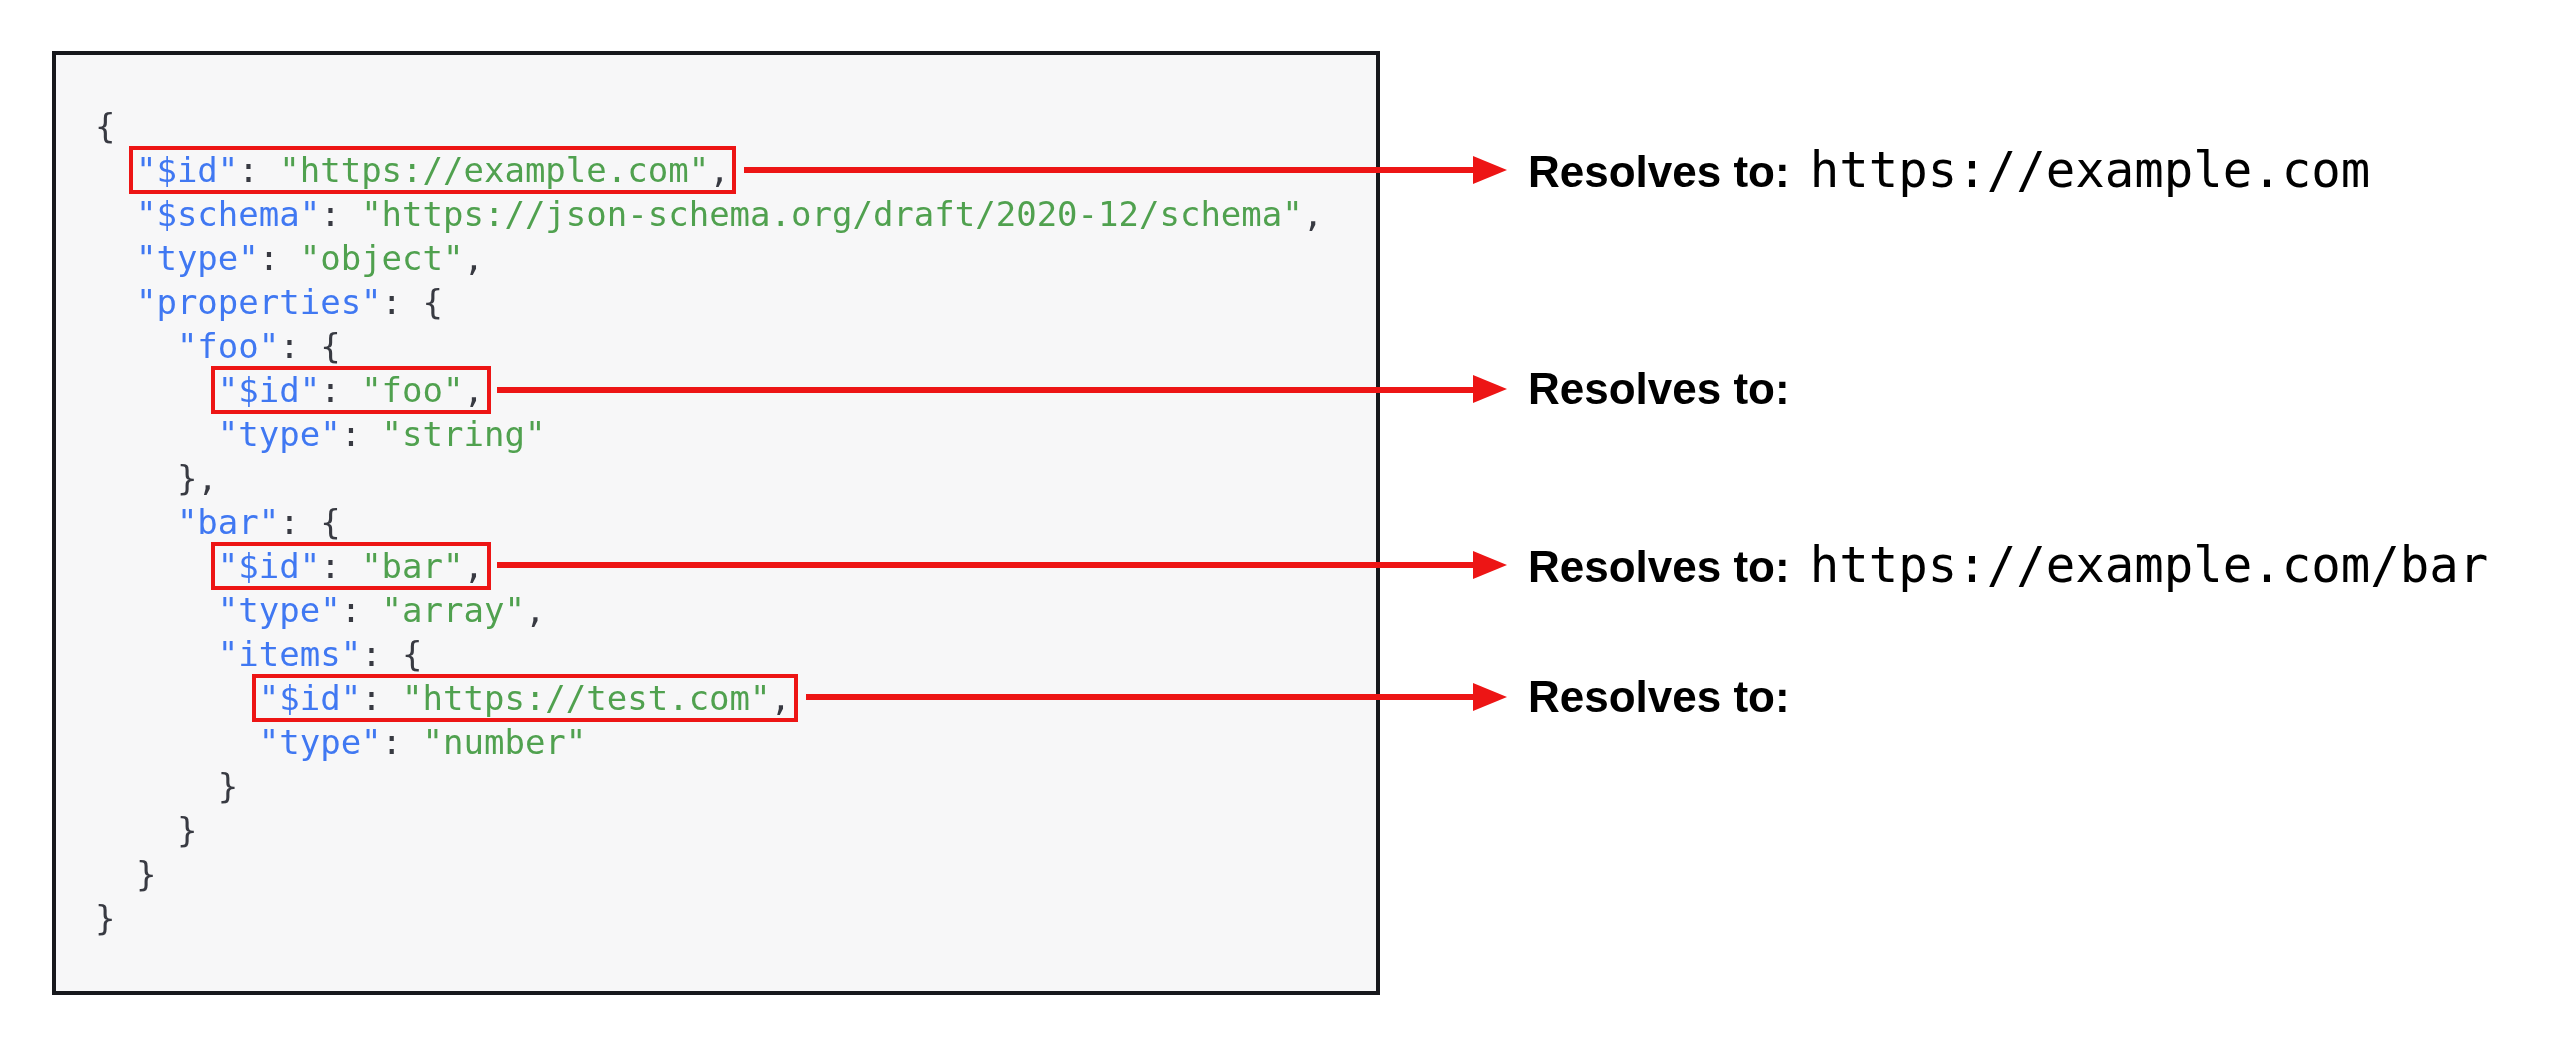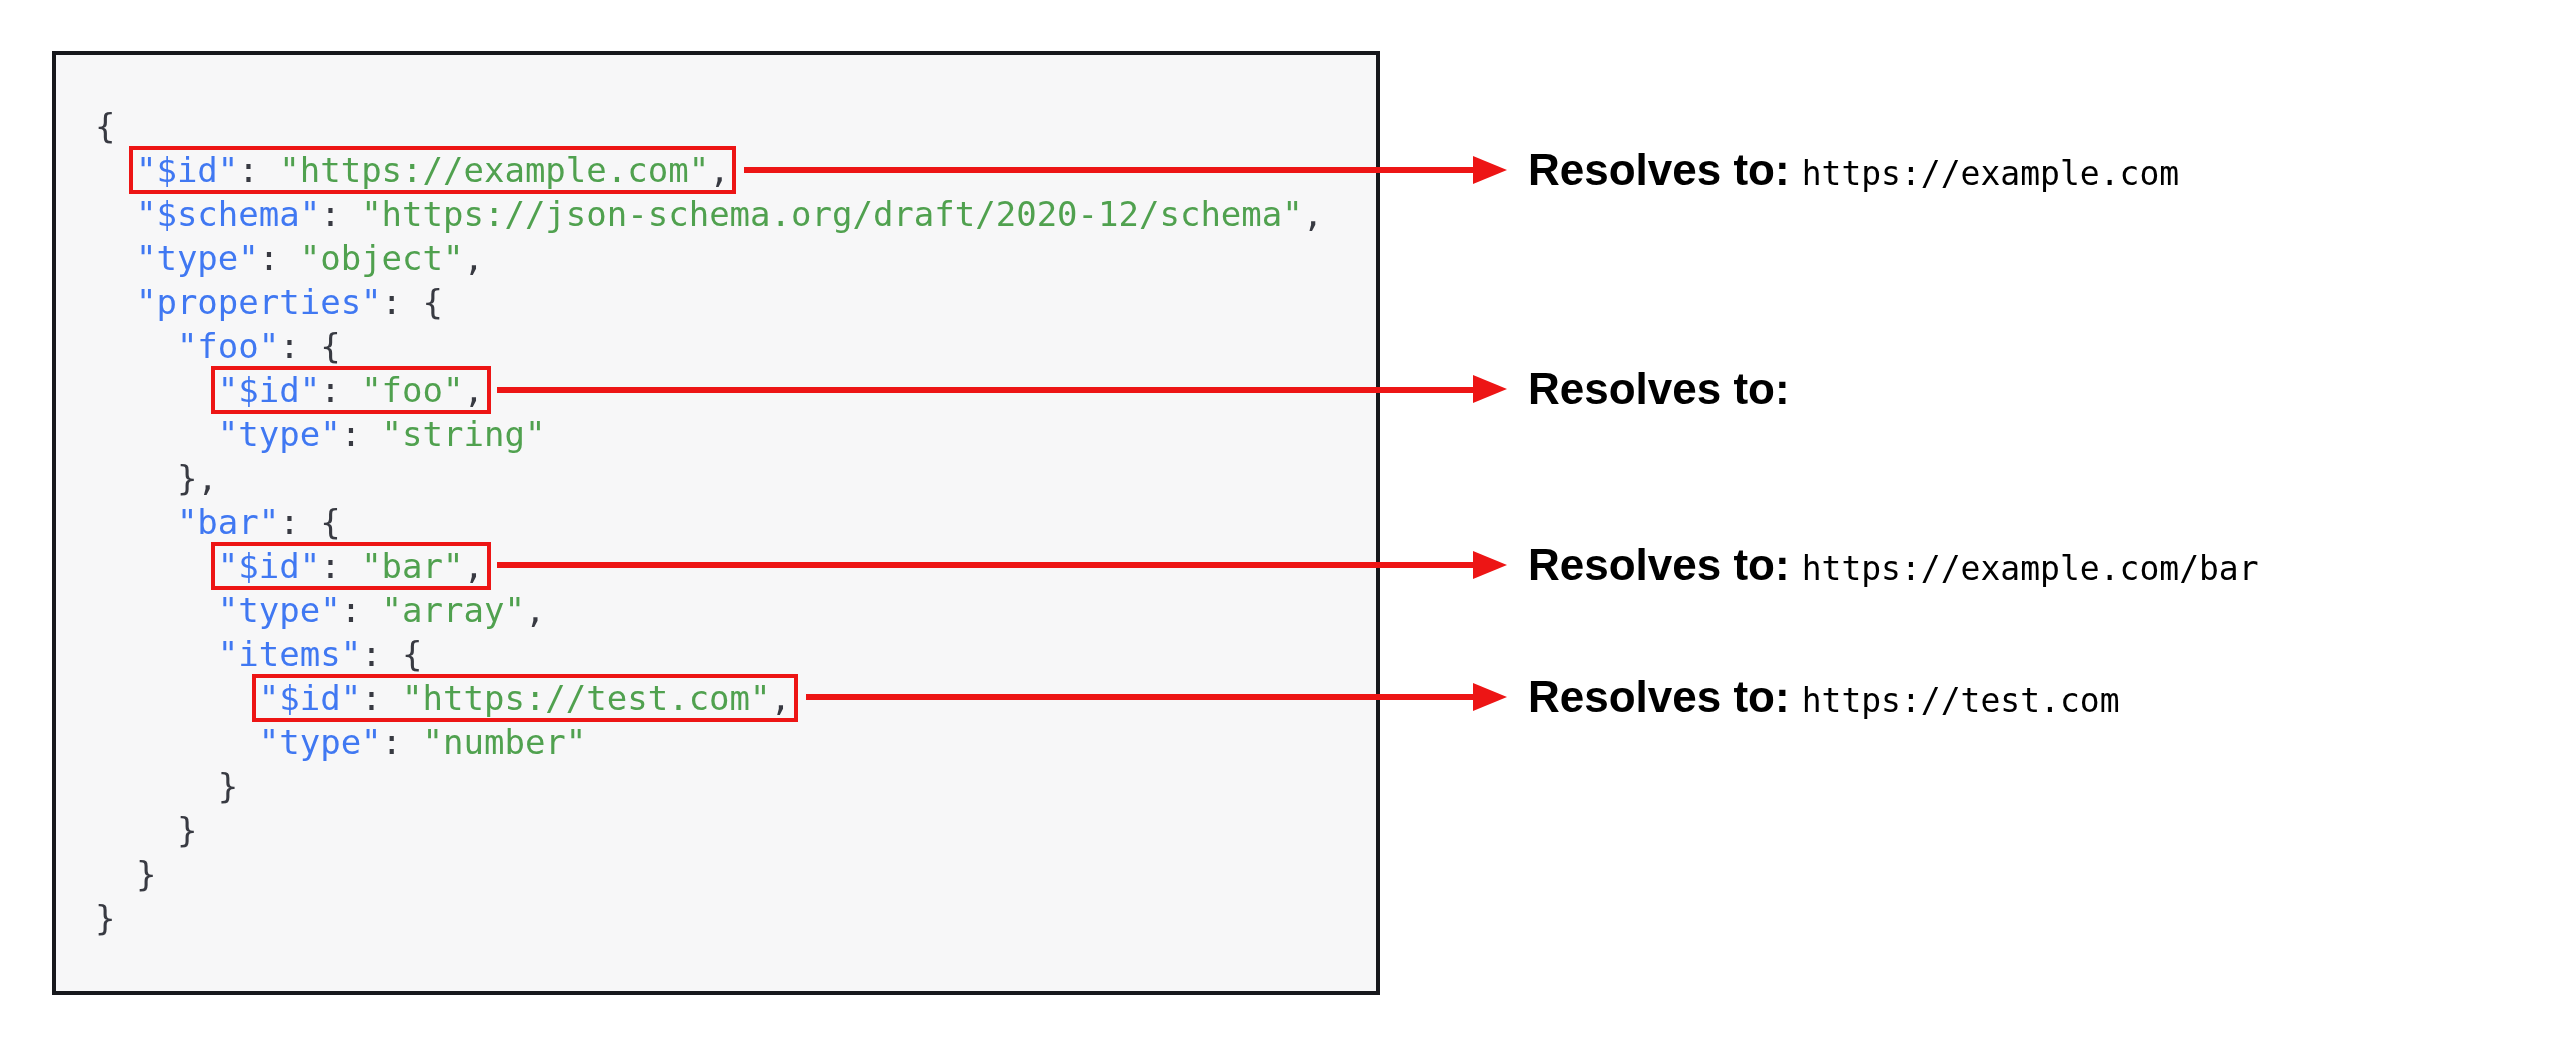--- a/index.html
+++ b/index.html
@@ -58,33 +58,33 @@
     width: 0; height: 0;
     border-top: 14px solid transparent;
     border-bottom: 14px solid transparent;
     border-left: 34px solid #ed1515;
   }
   
   .annotation {
     position: absolute;
     display: flex;
     align-items: baseline;
-    gap: 12px;
+    gap: 20px;
     transform: translateY(-50%);
     white-space: nowrap;
   }
   .ann-label {
     font-family: "Liberation Sans", sans-serif;
     font-weight: bold;
     font-size: 44px;
     color: #000000;
   }
   .ann-url {
     font-family: "DejaVu Sans Mono", "Liberation Mono", monospace;
-    font-size: 33px;
+    font-size: 49px;
     color: #000000;
   }
 </style>
 </head>
 <body>
 
 <div id="canvas">
 
   <div id="code-box">
     <pre id="code-pre"><div class="code-line"><span class="tok-p">{</span></div><div class="code-line">  <span class="hl"><span class="tok-k">"$id"</span><span class="tok-p">: </span><span class="tok-s">"https://example.com"</span><span class="tok-p">,</span></span></div><div class="code-line">  <span class="tok-k">"$schema"</span><span class="tok-p">: </span><span class="tok-s">"https://json-schema.org/draft/2020-12/schema"</span><span class="tok-p">,</span></div><div class="code-line">  <span class="tok-k">"type"</span><span class="tok-p">: </span><span class="tok-s">"object"</span><span class="tok-p">,</span></div><div class="code-line">  <span class="tok-k">"properties"</span><span class="tok-p">: {</span></div><div class="code-line">    <span class="tok-k">"foo"</span><span class="tok-p">: {</span></div><div class="code-line">      <span class="hl"><span class="tok-k">"$id"</span><span class="tok-p">: </span><span class="tok-s">"foo"</span><span class="tok-p">,</span></span></div><div class="code-line">      <span class="tok-k">"type"</span><span class="tok-p">: </span><span class="tok-s">"string"</span></div><div class="code-line">    <span class="tok-p">},</span></div><div class="code-line">    <span class="tok-k">"bar"</span><span class="tok-p">: {</span></div><div class="code-line">      <span class="hl"><span class="tok-k">"$id"</span><span class="tok-p">: </span><span class="tok-s">"bar"</span><span class="tok-p">,</span></span></div><div class="code-line">      <span class="tok-k">"type"</span><span class="tok-p">: </span><span class="tok-s">"array"</span><span class="tok-p">,</span></div><div class="code-line">      <span class="tok-k">"items"</span><span class="tok-p">: {</span></div><div class="code-line">        <span class="hl"><span class="tok-k">"$id"</span><span class="tok-p">: </span><span class="tok-s">"https://test.com"</span><span class="tok-p">,</span></span></div><div class="code-line">        <span class="tok-k">"type"</span><span class="tok-p">: </span><span class="tok-s">"number"</span></div><div class="code-line">      <span class="tok-p">}</span></div><div class="code-line">    <span class="tok-p">}</span></div><div class="code-line">  <span class="tok-p">}</span></div><div class="code-line"><span class="tok-p">}</span></div></pre>
@@ -113,17 +113,16 @@
   </div>
   <div class="annotation" style="left: 1528px; top: 389px;">
     <span class="ann-label">Resolves to:</span>
   </div>
   <div class="annotation" style="left: 1528px; top: 565px;">
     <span class="ann-label">Resolves to:</span>
     <span class="ann-url">https://example.com/bar</span>
   </div>
   <div class="annotation" style="left: 1528px; top: 697px;">
     <span class="ann-label">Resolves to:</span>
-    <span class="ann-url">https://test.com</span>
   </div>
 
 </div>
 
 
 </body></html>

